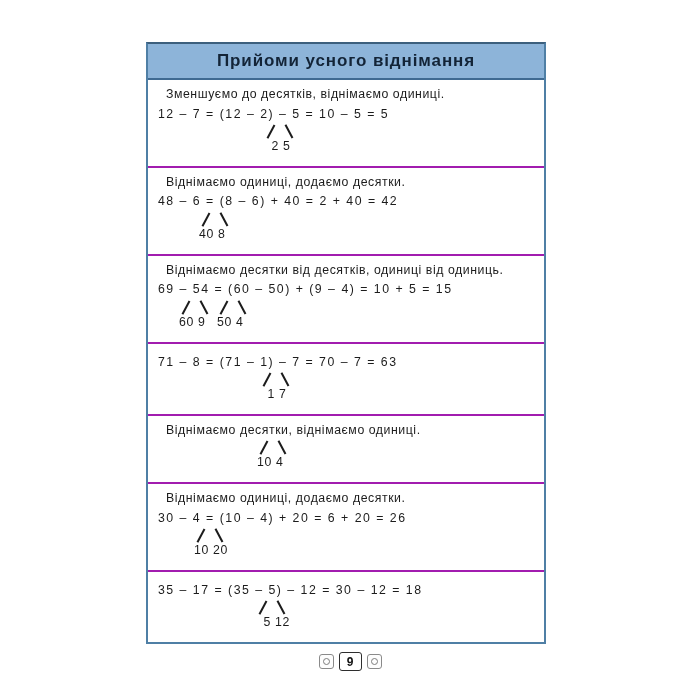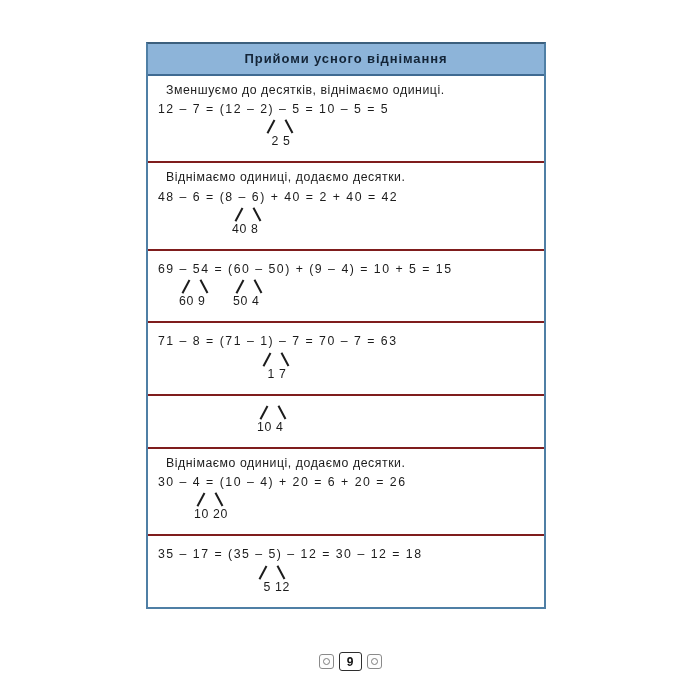--- a/index.html
+++ b/index.html
@@ -33,30 +33,30 @@
     box-sizing: border-box;
     border: 2px solid #4f7fa5;
     border-top: 2px solid #3c5f7d;
     background: #ffffff;
   }
 
   .table-header {
     background: #8db4d9;
     border-bottom: 2px solid #3f6a92;
     text-align: center;
-    font-size: 13px;
+    font-size: 17px;
     font-weight: bold;
     letter-spacing: 0.9px;
     color: #132437;
     padding: 7px 4px 7px 4px;
     line-height: 1.2;
   }
 
   .rule-row {
-    border-bottom: 2px solid #7f1d1d;
+    border-bottom: 2px solid #a21caf;
     padding: 7px 10px 9px 10px;
     box-sizing: border-box;
     position: relative;
   }
   .rule-row:last-child {
     border-bottom: none;
   }
 
   .rule-title {
     font-size: 12.3px;
@@ -198,46 +198,47 @@
                 <span class="leaf-left">2</span>
                 <span class="leaf-right">5</span>
               </div>
             </div>
           </div>
         </div>
         <div class="rule-row">
           <div class="rule-title">Віднімаємо  одиниці,  додаємо  десятки.</div>
           <div class="rule-expr">48  –  6  =  (8  –  6)  +  40  =  2  +  40  =  42</div>
           <div class="tree-area">
-            <div class="tree" style="left: 38px; margin-left: 33px;">
+            <div class="tree" style="left: 38px;">
               <div class="branches">
                 <span class="slash"></span>
                 <span class="backslash"></span>
               </div>
               <div class="leaves">
                 <span class="leaf-left">40</span>
                 <span class="leaf-right">8</span>
               </div>
             </div>
           </div>
         </div>
         <div class="rule-row">
+          <div class="rule-title">Віднімаємо  десятки  від  десятків,  одиниці  від  одиниць.</div>
           <div class="rule-expr">69  –  54  =  (60  –  50)  +  (9  –  4)  =  10  +  5  =  15</div>
           <div class="tree-area">
             <div class="tree" style="left: 18px; text-decoration: underline;">
               <div class="branches">
                 <span class="slash"></span>
                 <span class="backslash"></span>
               </div>
               <div class="leaves">
                 <span class="leaf-left">60</span>
                 <span class="leaf-right">9</span>
               </div>
             </div>
-            <div class="tree" style="left: 72px;">
+            <div class="tree" style="left: 56px;">
               <div class="branches">
                 <span class="slash"></span>
                 <span class="backslash"></span>
               </div>
               <div class="leaves">
                 <span class="leaf-left">50</span>
                 <span class="leaf-right">4</span>
               </div>
             </div>
           </div>
@@ -251,20 +252,21 @@
                 <span class="backslash"></span>
               </div>
               <div class="leaves">
                 <span class="leaf-left">1</span>
                 <span class="leaf-right">7</span>
               </div>
             </div>
           </div>
         </div>
         <div class="rule-row">
+          <div class="rule-title">Віднімаємо  десятки,  віднімаємо  одиниці.</div>
           <div class="tree-area">
             <div class="tree" style="left: 96px;">
               <div class="branches">
                 <span class="slash"></span>
                 <span class="backslash"></span>
               </div>
               <div class="leaves">
                 <span class="leaf-left">10</span>
                 <span class="leaf-right">4</span>
               </div>

